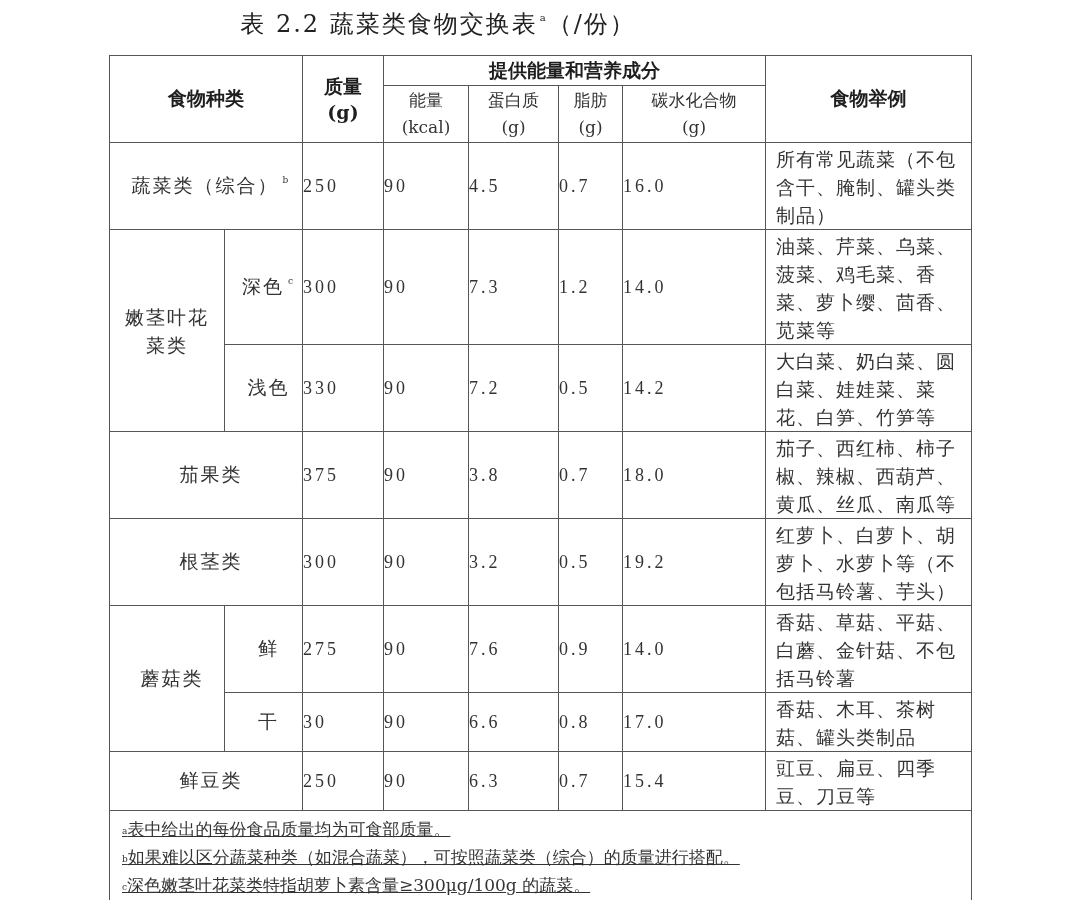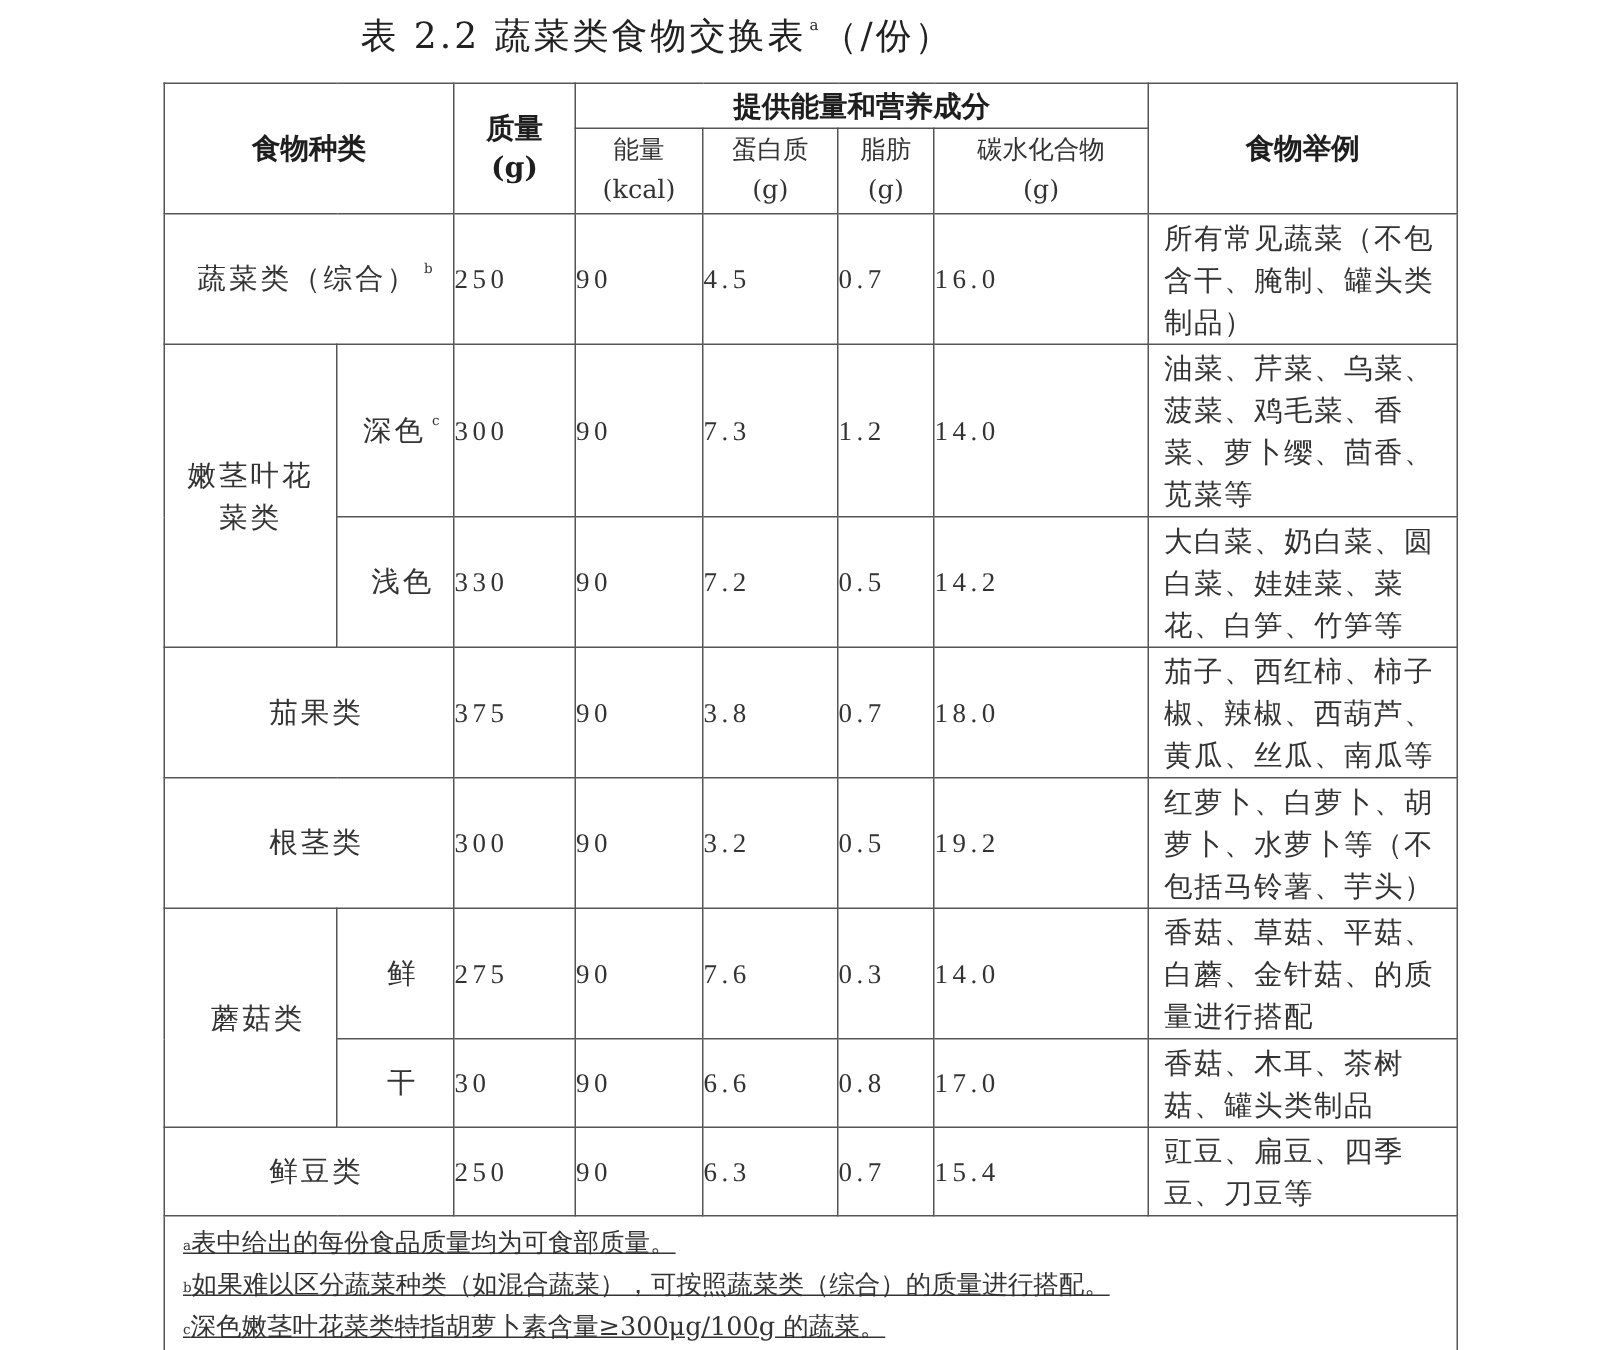--- a/index.html
+++ b/index.html
@@ -118,23 +118,23 @@
     <td class="num">19.2</td>
     <td class="ex-text">红萝卜、白萝卜、胡萝卜、水萝卜等（不包括马铃薯、芋头）</td>
   </tr>
 
   <tr style="height:85px">
     <td class="cat" rowspan="2">蘑菇类</td>
     <td class="cat">鲜</td>
     <td class="num">275</td>
     <td class="num">90</td>
     <td class="num">7.6</td>
-    <td class="num">0.3</td>
+    <td class="num">0.9</td>
     <td class="num">14.0</td>
-    <td class="ex-text">香菇、草菇、平菇、白蘑、金针菇、的质量进行搭配</td>
+    <td class="ex-text">香菇、草菇、平菇、白蘑、金针菇、不包括马铃薯</td>
   </tr>
 
   <tr style="height:57px">
     <td class="cat">干</td>
     <td class="num">30</td>
     <td class="num">90</td>
     <td class="num">6.6</td>
     <td class="num">0.8</td>
     <td class="num">17.0</td>
     <td class="ex-text">香菇、木耳、茶树菇、罐头类制品</td>

